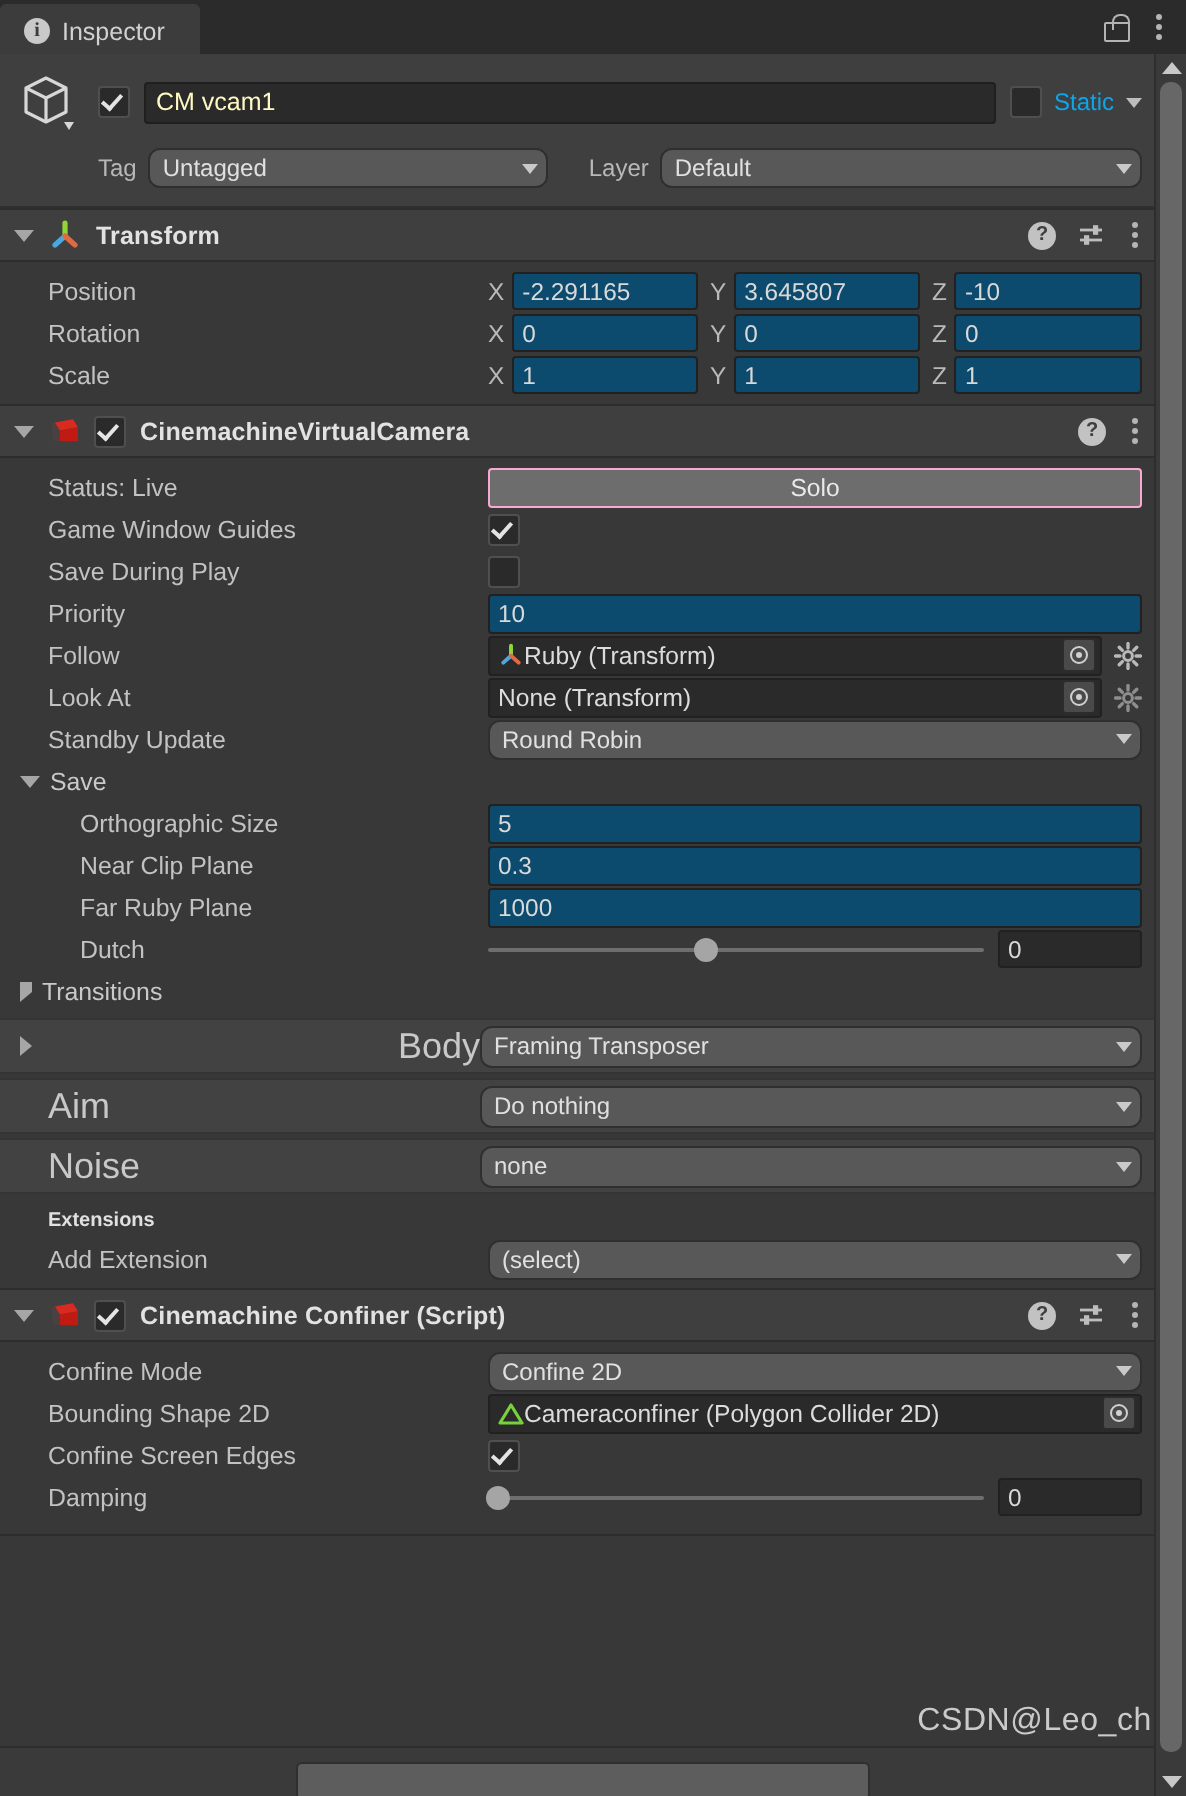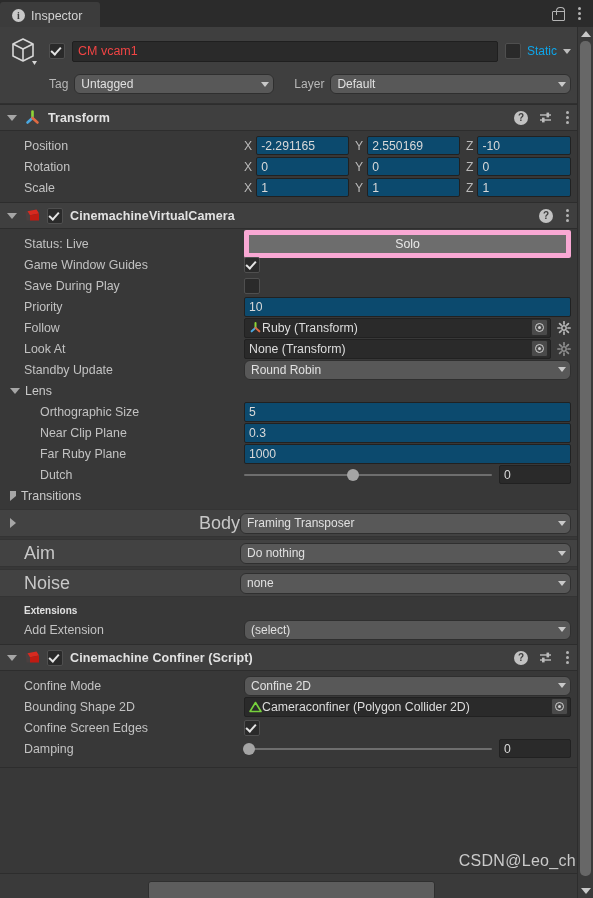--- a/index.html
+++ b/index.html
@@ -90,21 +90,21 @@
     width: 4px; height: 8px;
     border: solid #e4e4e4; border-width: 0 2px 2px 0;
     transform: rotate(42deg);
   }
   .namefield {
     flex: 1 1 auto;
     height: 19px;
     background: #2a2a2a;
     border: 1px solid #1f1f1f;
     border-radius: 2px;
-    color: #ef4444;
+    color: #fef9c3;
     font-size: 12.5px;
     display: flex; align-items: center;
     padding: 0 5px;
     text-align: right;
   }
   .statbox { display: flex; align-items: center; gap: 6px; }
   .static-chk {
     width: 14px; height: 14px;
     background: #2a2a2a; border: 1px solid #4f4f4f; border-radius: 2px;
   }
@@ -198,21 +198,21 @@
     padding: 0 4px;
     min-width: 0;
   }
   .axis { display: flex; align-items: center; gap: 4px; flex: 1 1 0; min-width: 0; }
   .axis .ax { color: #b9b9b9; font-size: 12.2px; flex: 0 0 auto; }
 
   .btn-solo {
     flex: 1 1 auto;
     height: 18px;
     background: #6d6d6d;
-    border: 5px solid #f9a8d4;
+    border: 1px solid #f9a8d4;
     border-radius: 2px;
     color: #e9e9e9;
     font-size: 12.3px;
     display: flex; align-items: center; justify-content: center;
   }
   .objfield {
     flex: 1 1 auto;
     height: 18px;
     background: #2a2a2a;
     border: 1px solid #212121;
@@ -453,21 +453,21 @@
   <div class="body-area">
     <div class="row">
       <span class="lbl">Position</span>
       <span class="ctrl">
         <span class="axis">
             <span class="ax">X</span>
             <span class="numfield">-2.291165</span>
           </span>
         <span class="axis">
             <span class="ax">Y</span>
-            <span class="numfield">2.550169</span>
+            <span class="numfield">3.645807</span>
           </span>
         <span class="axis">
             <span class="ax">Z</span>
             <span class="numfield">-10</span>
           </span>
       </span>
     </div>
     <div class="row">
       <span class="lbl">Rotation</span>
       <span class="ctrl">
@@ -614,21 +614,21 @@
       <span class="ctrl">
         <span class="dropdown row-drop">
           <span>Round Robin</span>
           <span class="arr"></span>
         </span>
       </span>
     </div>
 
     <div class="sub-foldout-row">
       <span class="foldout"></span>
-      <span class="t">Lens</span>
+      <span class="t">Save</span>
     </div>
     <div class="row">
       <span class="lbl indent2">Orthographic Size</span>
       <span class="ctrl">
           <span class="numfield" style="height:18px;">5</span>
         </span>
     </div>
     <div class="row">
       <span class="lbl indent2">Near Clip Plane</span>
       <span class="ctrl">

